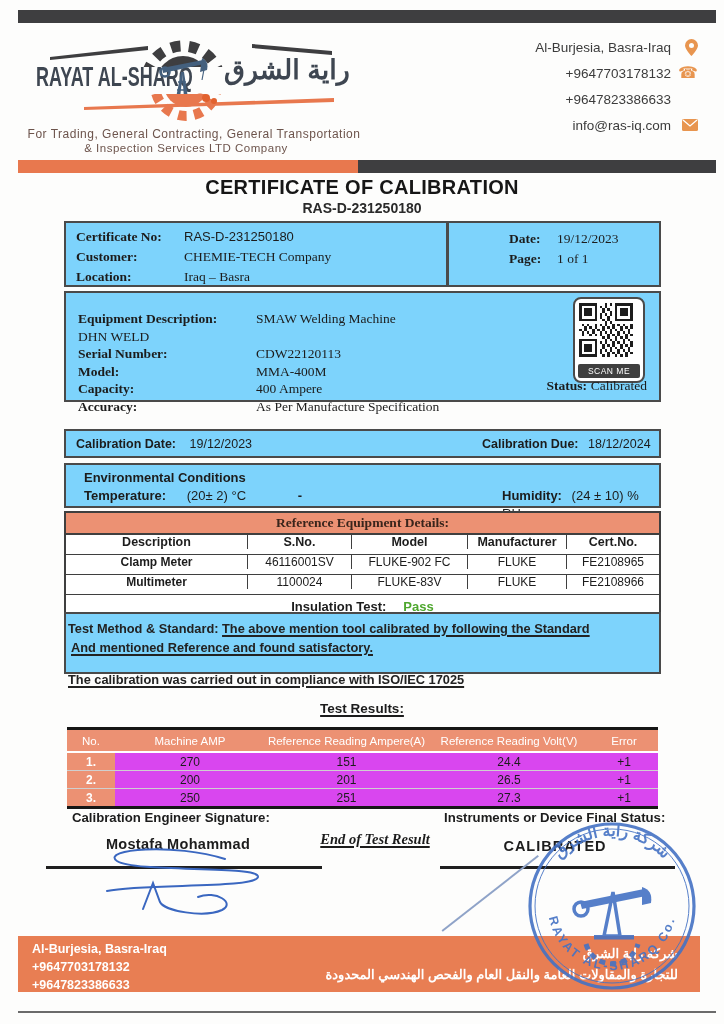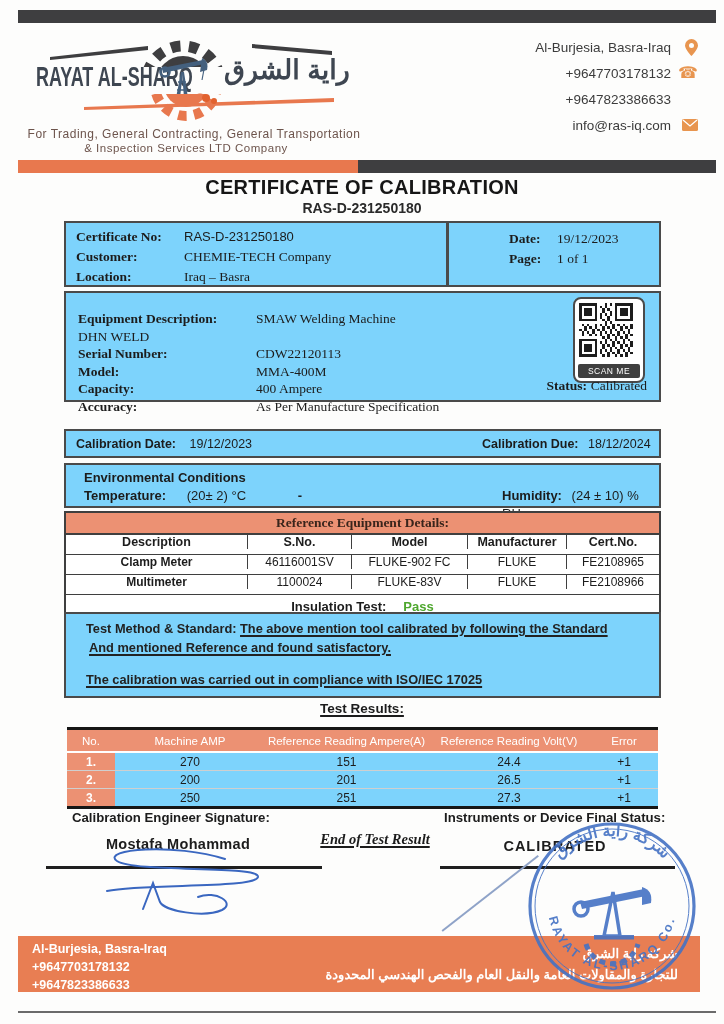--- a/index.html
+++ b/index.html
@@ -24,21 +24,21 @@
   .rt{position:absolute;left:64px;top:511px;width:597px;border:2px solid #3f3f3f;box-sizing:border-box;background:#fff}
   .rt-title{height:20px;background:#EC9173;display:flex;align-items:center;justify-content:center;
             font-family:"Liberation Serif",serif;font-weight:bold;font-size:13.5px;color:#3a251c;border-bottom:2px solid #3f3f3f}
   .rt-row{display:flex;height:19px;align-items:flex-start}
   .rt-row > div{display:flex;align-items:center;justify-content:center;font-size:12px;box-sizing:border-box;border-right:1px solid #3f3f3f}
   .rt-row > div:last-child{border-right:none}
   .rt-head > div{font-weight:bold;font-size:12.5px}
   .rt-row.rt-line{border-top:1px solid #3f3f3f}
   .rc0{width:182px}.rc1{width:104px}.rc2{width:116px}.rc3{width:99px}.rc4{width:92px;flex:1}
   
-  .tt{position:absolute;left:67px;top:727px;width:591px;border-top:3px solid #161616;border-bottom:3px solid #161616;background:#7dd3fc}
+  .tt{position:absolute;left:67px;top:727px;width:591px;border-top:3px solid #161616;border-bottom:3px solid #161616;background:#d946ef}
   .tt-head{display:flex;height:21px;background:#EC9173;color:#fff;border-bottom:2px solid #fff}
   .tt-head > div{display:flex;align-items:center;justify-content:center;font-size:11.5px}
   .tt-row{display:flex;height:17px}
   .tt-row + .tt-row{border-top:1px solid #cfcfcf}
   .tt-row > div{display:flex;align-items:center;justify-content:center;font-size:12px}
   .tt-no{background:#EC9173;color:#fff;font-weight:bold}
   .tc0{width:48px}.tc1{width:150px}.tc2{width:163px}.tc3{width:162px}.tc4{width:68px;flex:1}
   .green{color:#4EA72E}
 </style>
 </head>
@@ -349,21 +349,21 @@
       <div class="rc2">FLUKE-83V</div>
       <div class="rc3">FLUKE</div>
       <div class="rc4">FE2108966</div>
     </div>
     <div style="border-top:1px solid #3f3f3f;height:22px;display:flex;align-items:center;justify-content:center;font-size:13px;font-weight:bold">
       <span>Insulation Test:</span>
       <span class="green" style="margin-left:17px">Pass</span>
     </div>
   </div>
 
-  <div class="abs box" style="left:64px;top:612px;width:597px;height:86px;padding:5px 20px;font-size:12.8px;font-weight:bold;color:#222;line-height:19px">
+  <div class="abs box" style="left:64px;top:612px;width:597px;height:62px;padding:5px 2px;font-size:12.8px;font-weight:bold;color:#222;line-height:19px">
     <div>
       <span>Test Method &amp; Standard:</span>
       <span class="u">The above mention tool calibrated by following the Standard</span>
     </div>
     <div style="padding-left:3px">
       <span class="u">And mentioned Reference and found satisfactory.</span>
     </div>
     <div style="height:13px"></div>
     <div>
       <span class="u">The calibration was carried out in compliance with ISO/IEC 17025</span>

